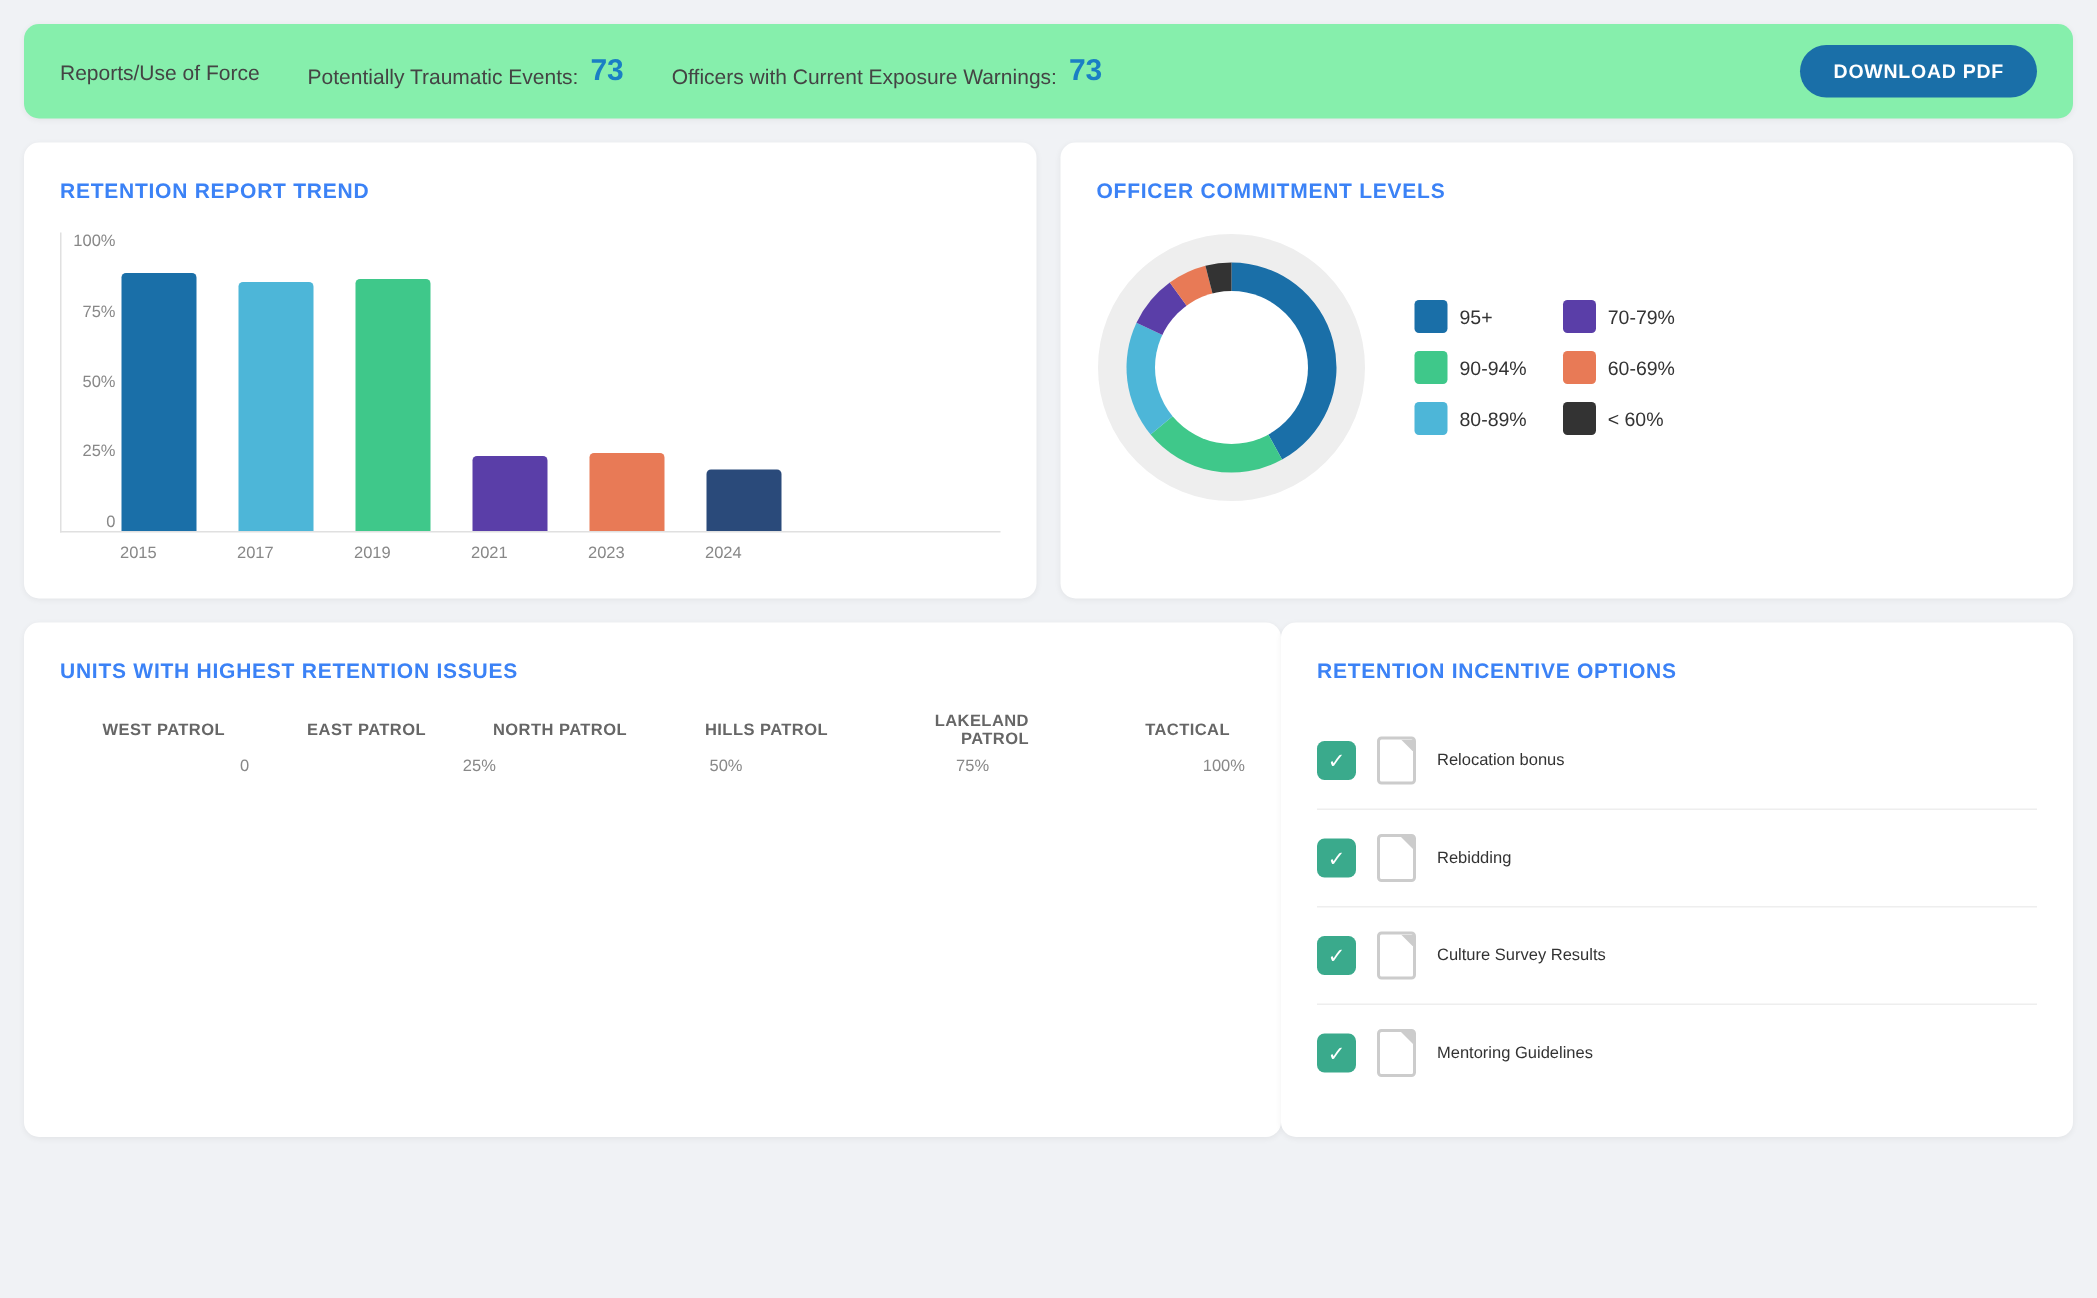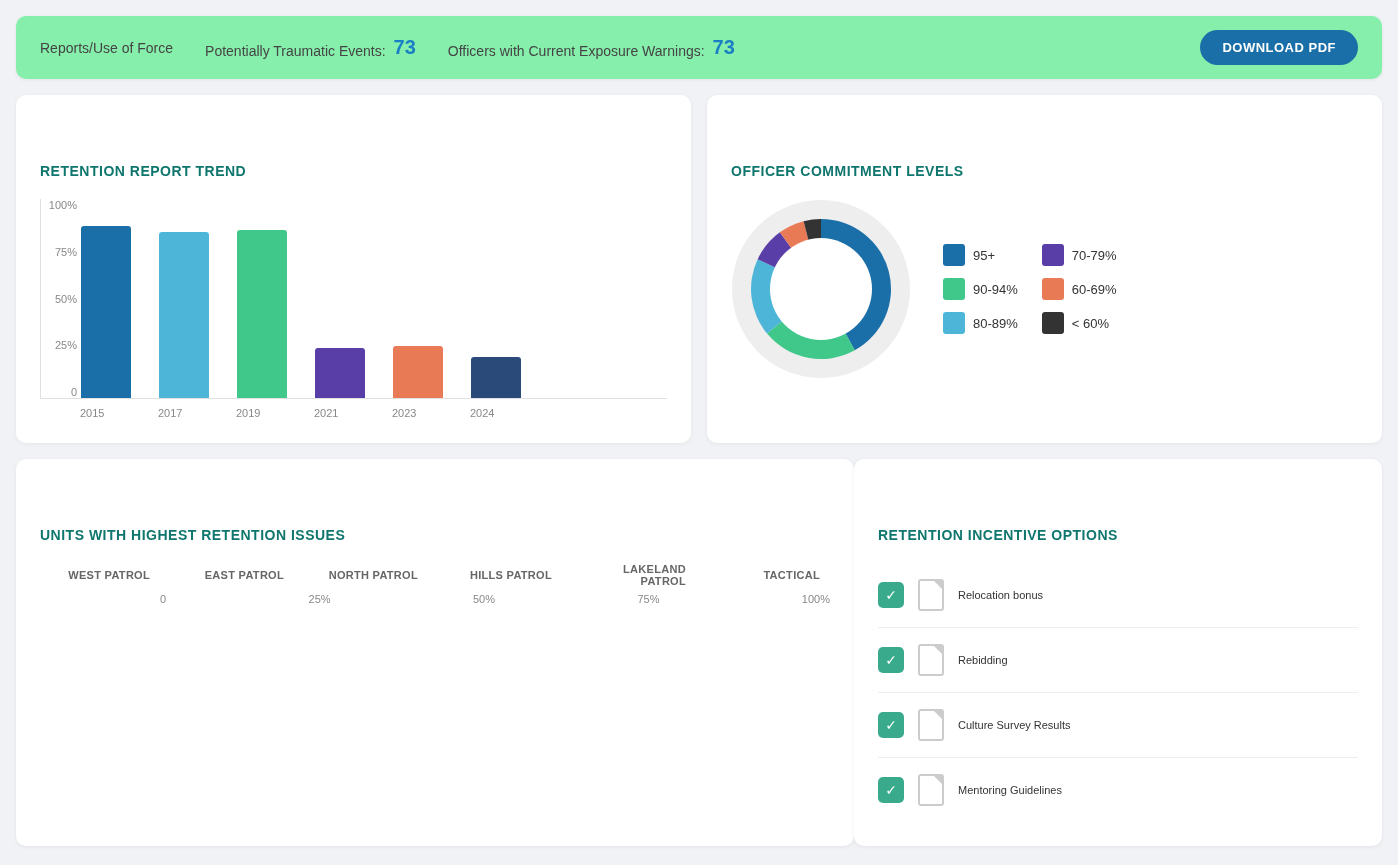--- a/index.html
+++ b/index.html
@@ -62,23 +62,22 @@
       background: #fff;
       border-radius: 10px;
       padding: 24px;
       box-shadow: 0 1px 4px rgba(0,0,0,0.06);
     }
     .card-title {
       font-size: 14px;
       font-weight: 800;
       letter-spacing: 0.5px;
       text-transform: uppercase;
-      color: #0f766e;
+      color: #3b82f6;
       margin-bottom: 20px;
-      margin-top: 44px;
     }
     
     .trend-chart {
       display: flex;
       flex-direction: column;
     }
     .bar-chart-area {
       display: flex;
       align-items: flex-end;
       gap: 28px;

